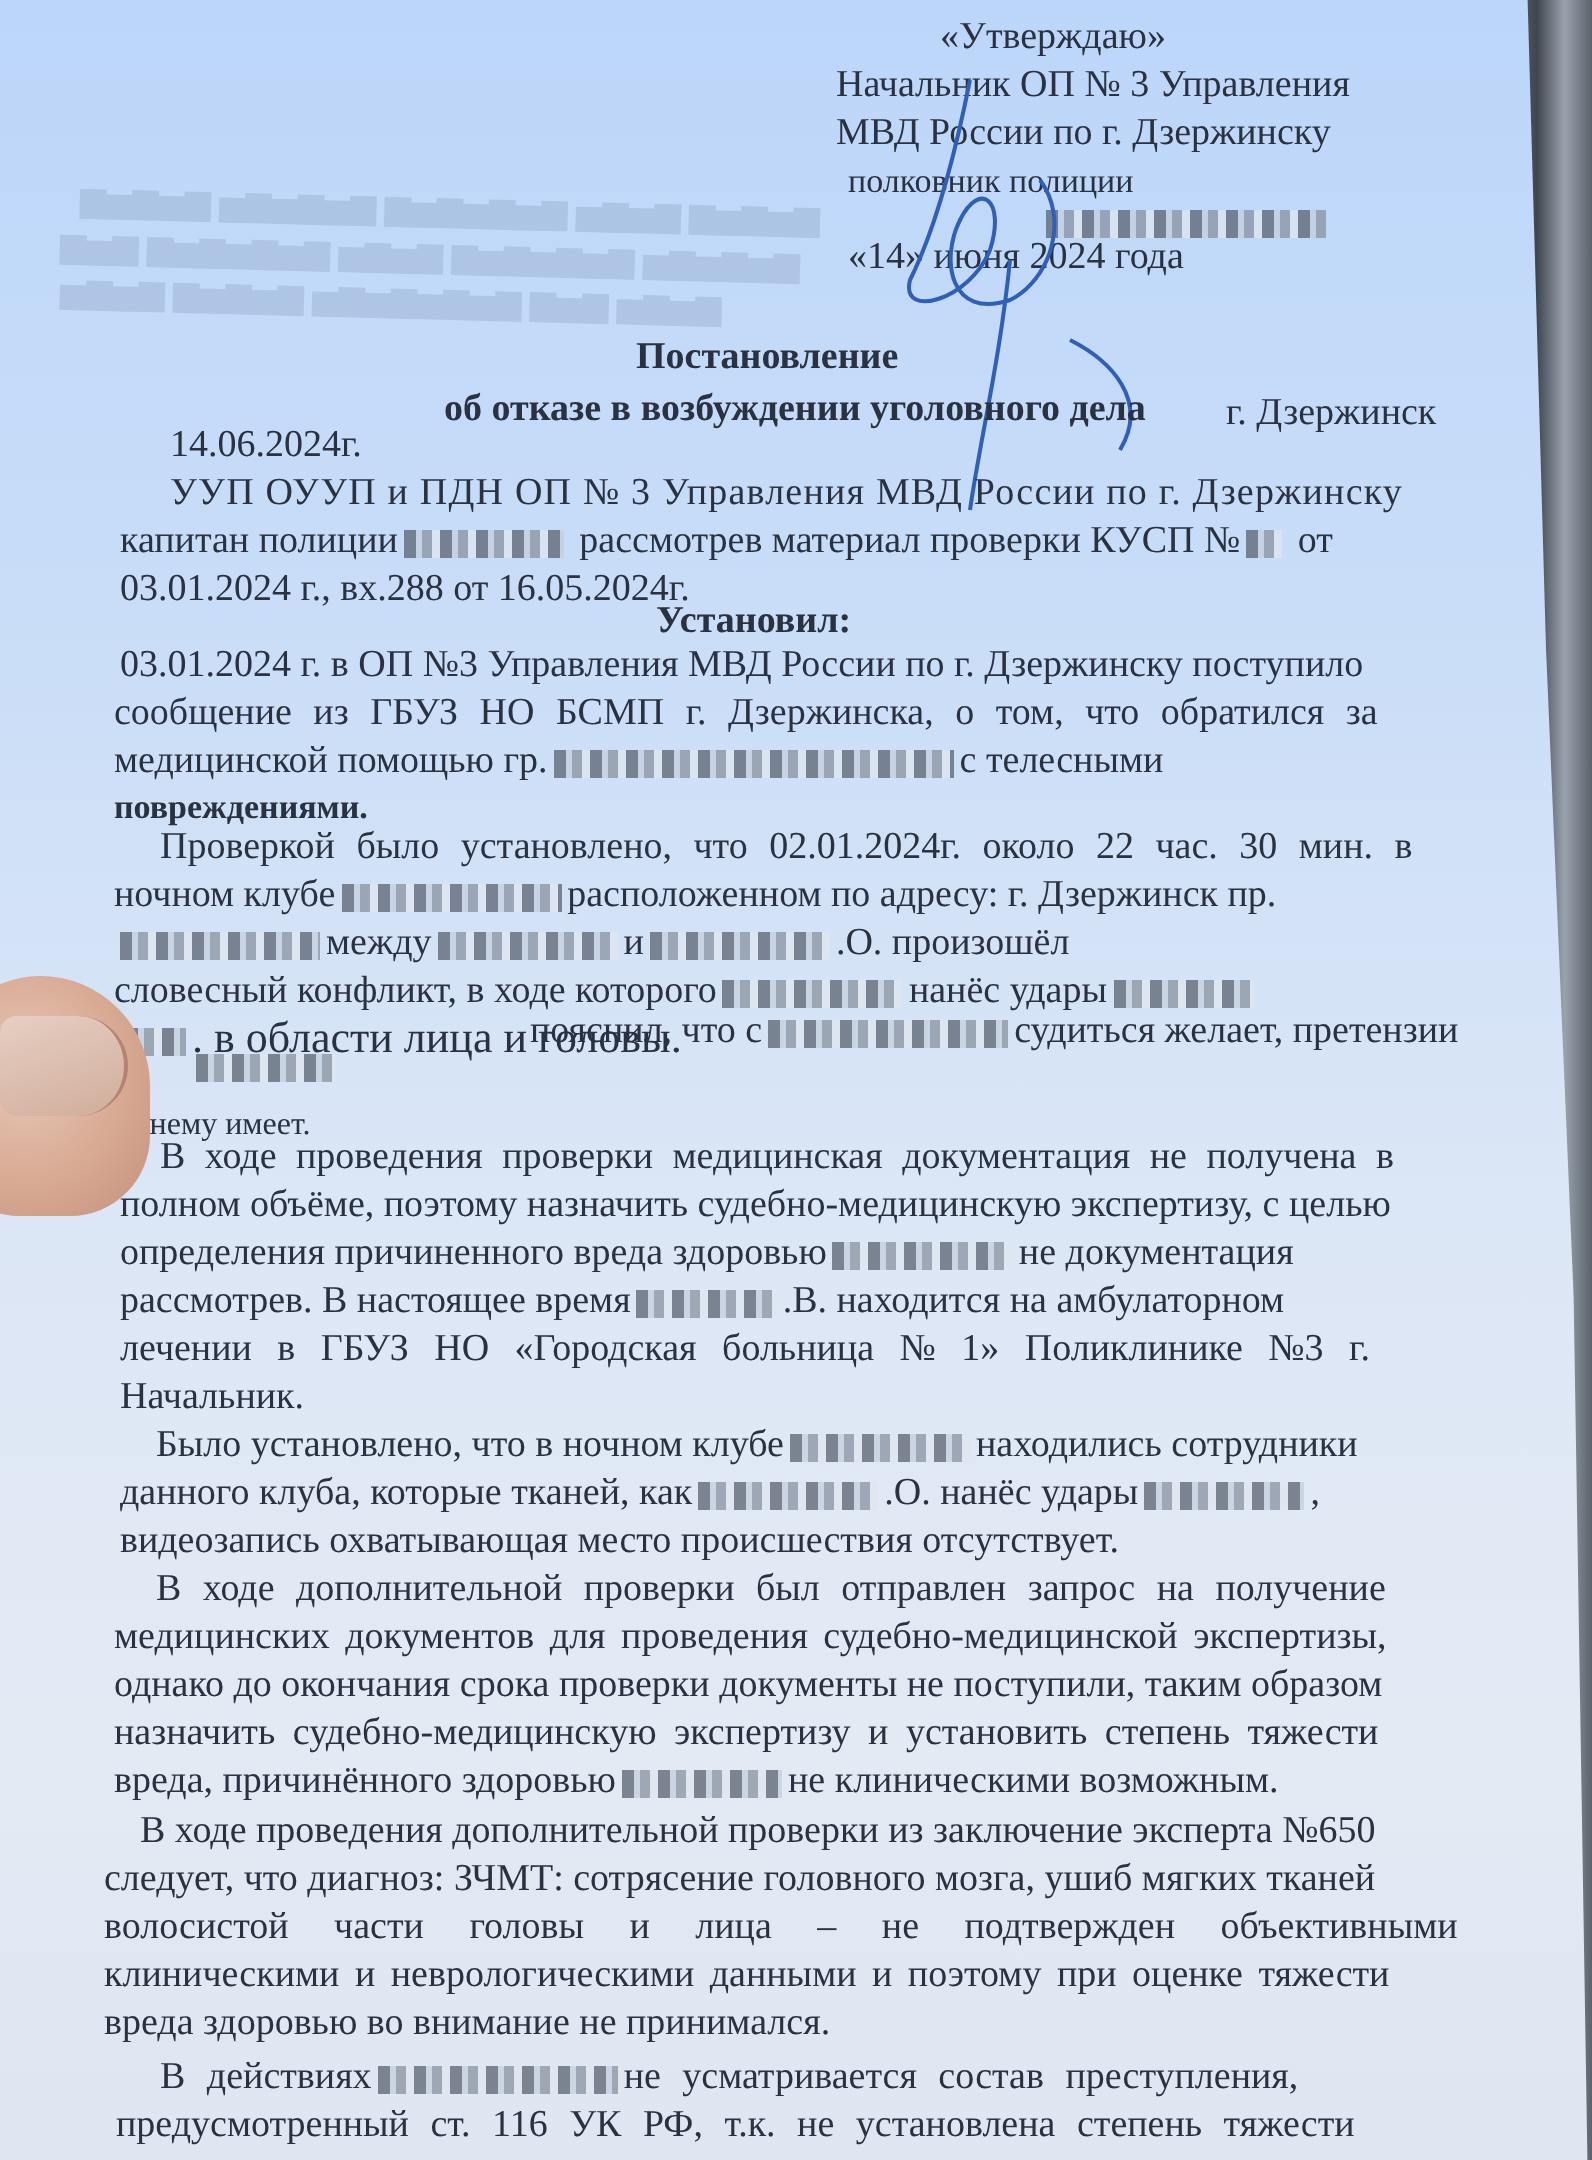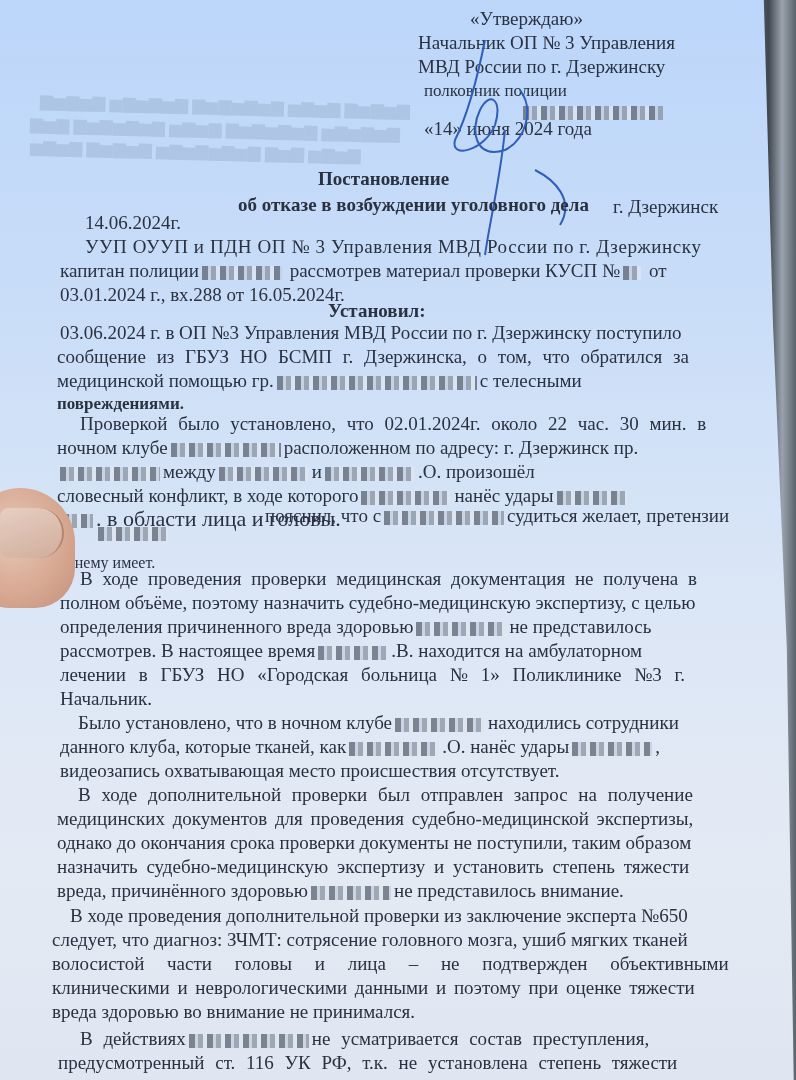--- a/index.html
+++ b/index.html
@@ -37,60 +37,60 @@
 <div class="line" style="left:418px;top:56px;">МВД России по г. Дзержинску</div>
 <div class="line" style="left:424px;top:80px;font-size:17px;">полковник полиции</div>
 <div class="line" style="left:520px;top:100px;"><span class="blur" style="width:140px"></span></div>
 <div class="line" style="left:424px;top:118px;">«14» июня 2024 года</div>
 
 <svg class="sign" viewBox="0 0 160 230">
   <path d="M40 10 C30 60,20 90,10 110 C5 130,40 120,50 95 C58 70,45 60,35 80 C25 100,30 130,60 120 C80 110,90 80,75 60 M60 100 C55 150,45 190,40 225 M90 140 C110 150,130 170,115 195" stroke="#2f5fb8" stroke-width="2" fill="none"></path>
 </svg>
 
 <div class="line b" style="left:318px;top:168px;">Постановление</div>
-<div class="line b" style="left:222px;top:194px;margin-left:16px;">об отказе в возбуждении уголовного дела</div>
+<div class="line b" style="left:222px;top:194px;">об отказе в возбуждении уголовного дела</div>
 <div class="line" style="left:613px;top:196px;">г. Дзержинск</div>
 <div class="line" style="left:85px;top:212px;">14.06.2024г.</div>
 
 <div class="line" style="left:85px;top:236px;letter-spacing:.6px;">УУП ОУУП и ПДН ОП № 3 Управления МВД России по г. Дзержинску</div>
 <div class="line" style="left:60px;top:260px;">
   <span>капитан полиции</span><span class="blur" style="width:80px"></span>
   <span>рассмотрев материал проверки КУСП №</span><span class="blur" style="width:18px"></span>
   <span>от</span>
 </div>
 <div class="line" style="left:60px;top:284px;">03.01.2024 г., вх.288 от 16.05.2024г.</div>
 
 <div class="line b" style="left:328px;top:300px;">Установил:</div>
 
-<div class="line" style="left:60px;top:322px;">03.06.2024 г. в ОП №3 Управления МВД России по г. Дзержинску поступило</div>
+<div class="line" style="left:60px;top:322px;">03.01.2024 г. в ОП №3 Управления МВД России по г. Дзержинску поступило</div>
 <div class="line" style="left:57px;top:346px;word-spacing:6px;">сообщение из ГБУЗ НО БСМП г. Дзержинска, о том, что обратился за</div>
 <div class="line" style="left:57px;top:370px;"><span>медицинской помощью гр.</span><span class="blur" style="width:200px"></span><span>с телесными</span></div>
 <div class="line" style="left:57px;top:393px;font-size:17px;font-weight:bold;">повреждениями.</div>
 <div class="line" style="left:80px;top:413px;word-spacing:6px;">Проверкой было установлено, что 02.01.2024г. около 22 час. 30 мин. в</div>
 <div class="line" style="left:57px;top:437px;"><span>ночном клубе</span><span class="blur" style="width:110px"></span><span>расположенном по адресу: г. Дзержинск пр.</span></div>
 <div class="line" style="left:57px;top:461px;"><span class="blur" style="width:100px"></span><span>между</span><span class="blur" style="width:90px"></span><span>и</span><span class="blur" style="width:90px"></span><span>.О. произошёл</span></div>
 <div class="line" style="left:57px;top:485px;"><span>словесный конфликт, в ходе которого</span><span class="blur" style="width:90px"></span><span>нанёс удары</span><span class="blur" style="width:70px"></span></div>
 <div class="line" style="left:60px;top:508px;font-size:22px;"><span class="blur" style="width:30px"></span><span>. в области лица и головы.</span></div>
 <div class="line" style="left:265px;top:505px;"><span>пояснил, что с</span><span class="blur" style="width:120px"></span><span>судиться желает, претензии</span></div>
 <div class="line" style="left:95px;top:522px;font-size:17px;"><span class="blur" style="width:70px"></span></div>
 <div class="line" style="left:63px;top:552px;font-size:16px;">к нему имеет.</div>
 <div class="line" style="left:80px;top:568px;word-spacing:5px;">В ходе проведения проверки медицинская документация не получена в</div>
 <div class="line" style="left:60px;top:592px;">полном объёме, поэтому назначить судебно-медицинскую экспертизу, с целью</div>
-<div class="line" style="left:60px;top:616px;"><span>определения причиненного вреда здоровью</span><span class="blur" style="width:90px"></span><span>не представилось</span></div>
+<div class="line" style="left:60px;top:616px;"><span>определения причиненного вреда здоровью</span><span class="blur" style="width:90px"></span><span>не документация</span></div>
 <div class="line" style="left:60px;top:640px;"><span>рассмотрев.  В настоящее время</span><span class="blur" style="width:70px"></span><span>.В. находится на амбулаторном</span></div>
 <div class="line" style="left:60px;top:664px;word-spacing:8px;">лечении в ГБУЗ НО «Городская больница № 1» Поликлинике №3 г.</div>
 <div class="line" style="left:60px;top:688px;">Начальник.</div>
 <div class="line" style="left:78px;top:712px;"><span>Было установлено, что в ночном клубе</span><span class="blur" style="width:90px"></span><span>находились сотрудники</span></div>
 <div class="line" style="left:60px;top:736px;"><span>данного клуба, которые тканей, как</span><span class="blur" style="width:90px"></span><span>.О. нанёс удары</span><span class="blur" style="width:80px"></span>,</div>
 <div class="line" style="left:60px;top:760px;">видеозапись охватывающая место происшествия отсутствует.</div>
 <div class="line" style="left:78px;top:784px;word-spacing:6px;">В ходе дополнительной проверки был отправлен запрос на получение</div>
 <div class="line" style="left:57px;top:808px;word-spacing:3px;">медицинских документов для проведения судебно-медицинской экспертизы,</div>
 <div class="line" style="left:57px;top:832px;">однако до окончания срока проверки документы не поступили, таким образом</div>
 <div class="line" style="left:57px;top:856px;word-spacing:4px;">назначить судебно-медицинскую экспертизу и установить степень тяжести</div>
-<div class="line" style="left:57px;top:880px;"><span>вреда, причинённого здоровью</span><span class="blur" style="width:80px"></span><span>не представилось внимание.</span></div>
+<div class="line" style="left:57px;top:880px;"><span>вреда, причинённого здоровью</span><span class="blur" style="width:80px"></span><span>не клиническими возможным.</span></div>
 <div class="line" style="left:70px;top:905px;">В ходе проведения дополнительной проверки из заключение эксперта №650</div>
 <div class="line" style="left:52px;top:929px;">следует, что диагноз: ЗЧМТ: сотрясение головного мозга, ушиб мягких тканей</div>
 <div class="line" style="left:52px;top:953px;word-spacing:18px;">волосистой части головы и лица – не подтвержден объективными</div>
 <div class="line" style="left:52px;top:977px;word-spacing:3px;">клиническими и неврологическими данными и поэтому при оценке тяжести</div>
 <div class="line" style="left:52px;top:1001px;">вреда здоровью во внимание не принимался.</div>
 <div class="line" style="left:80px;top:1028px;word-spacing:6px;"><span>В действиях</span><span class="blur" style="width:120px"></span><span>не усматривается состав преступления,</span></div>
 <div class="line" style="left:58px;top:1052px;word-spacing:6px;">предусмотренный ст. 116 УК РФ, т.к. не установлена степень тяжести</div>
 <div class="line" style="left:58px;top:1076px;"><span>причиненного вреда здоровью</span></div>
 
 <div class="thumb"></div>

